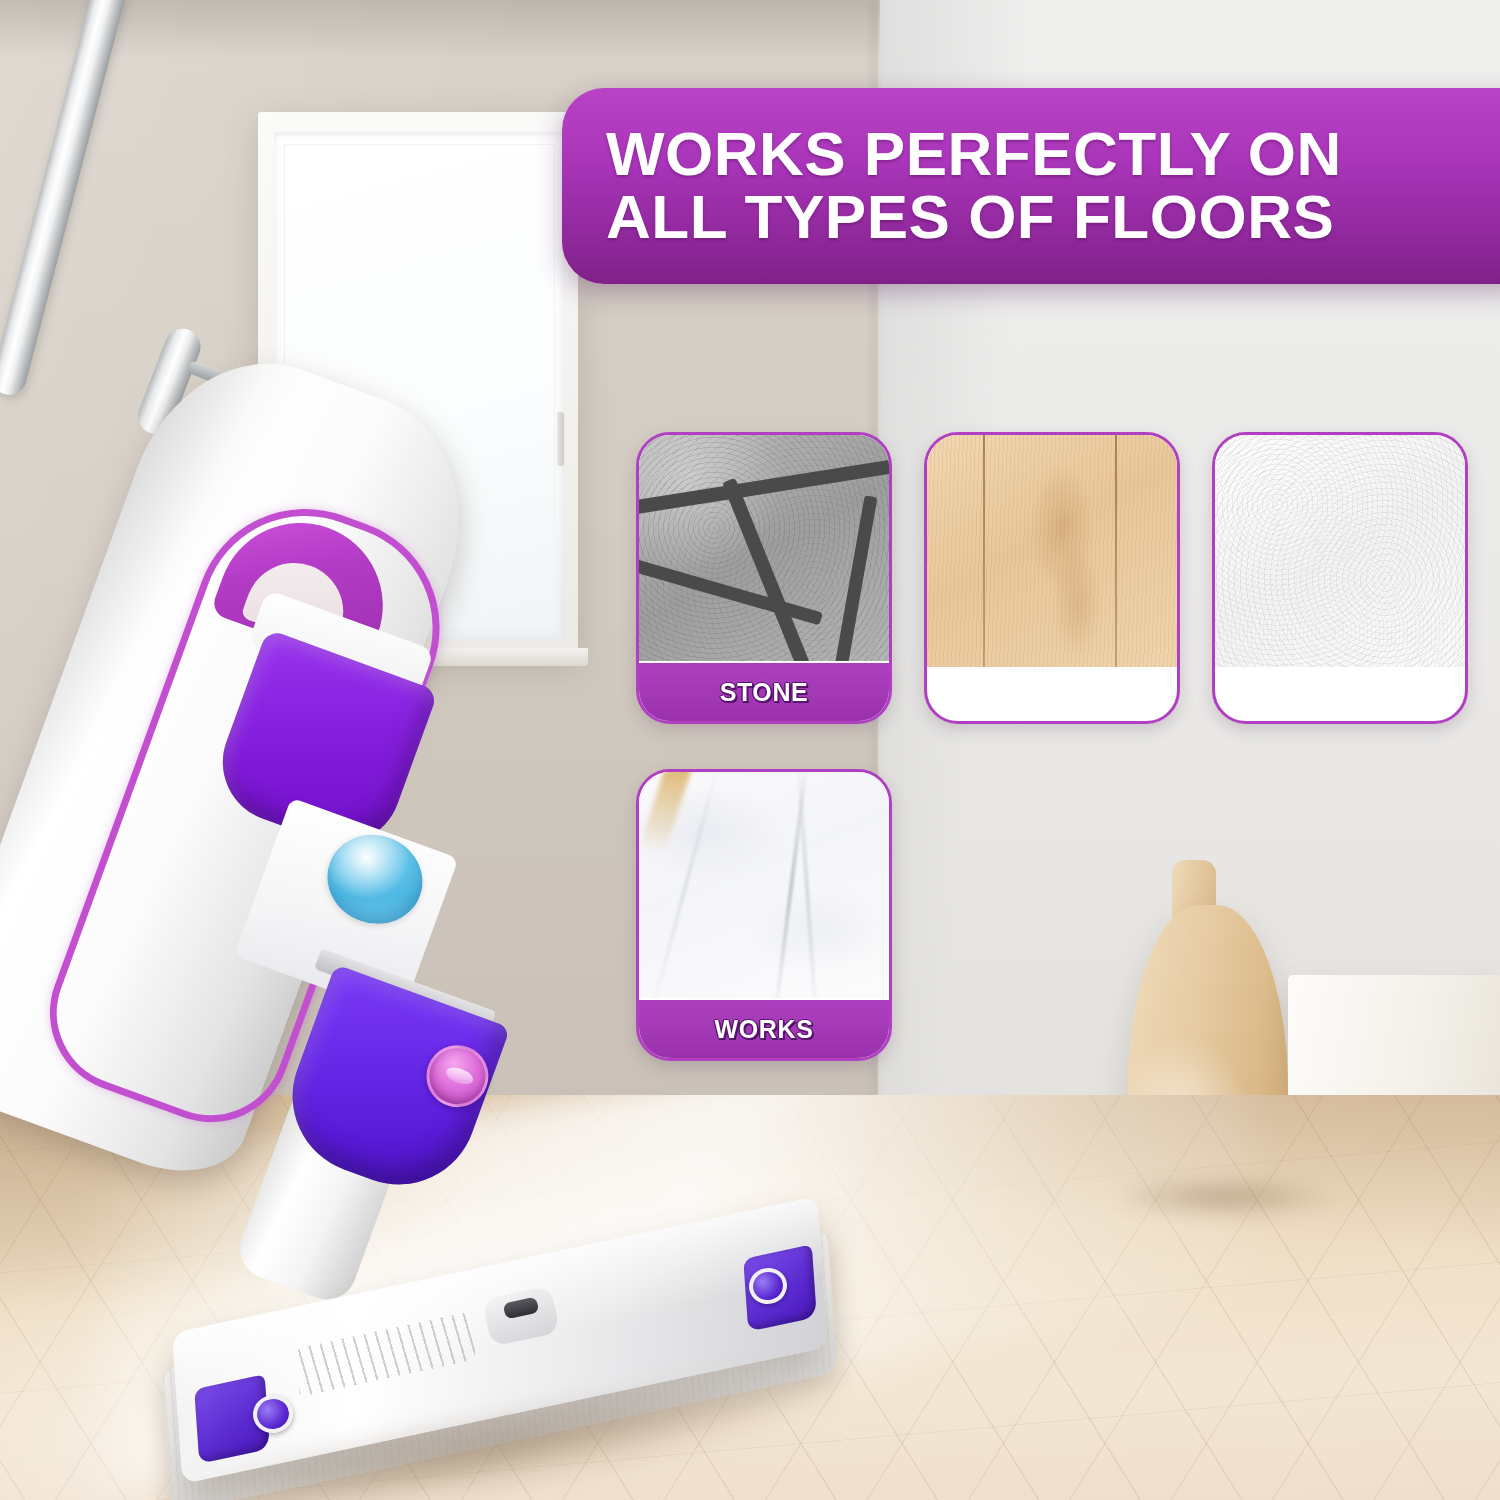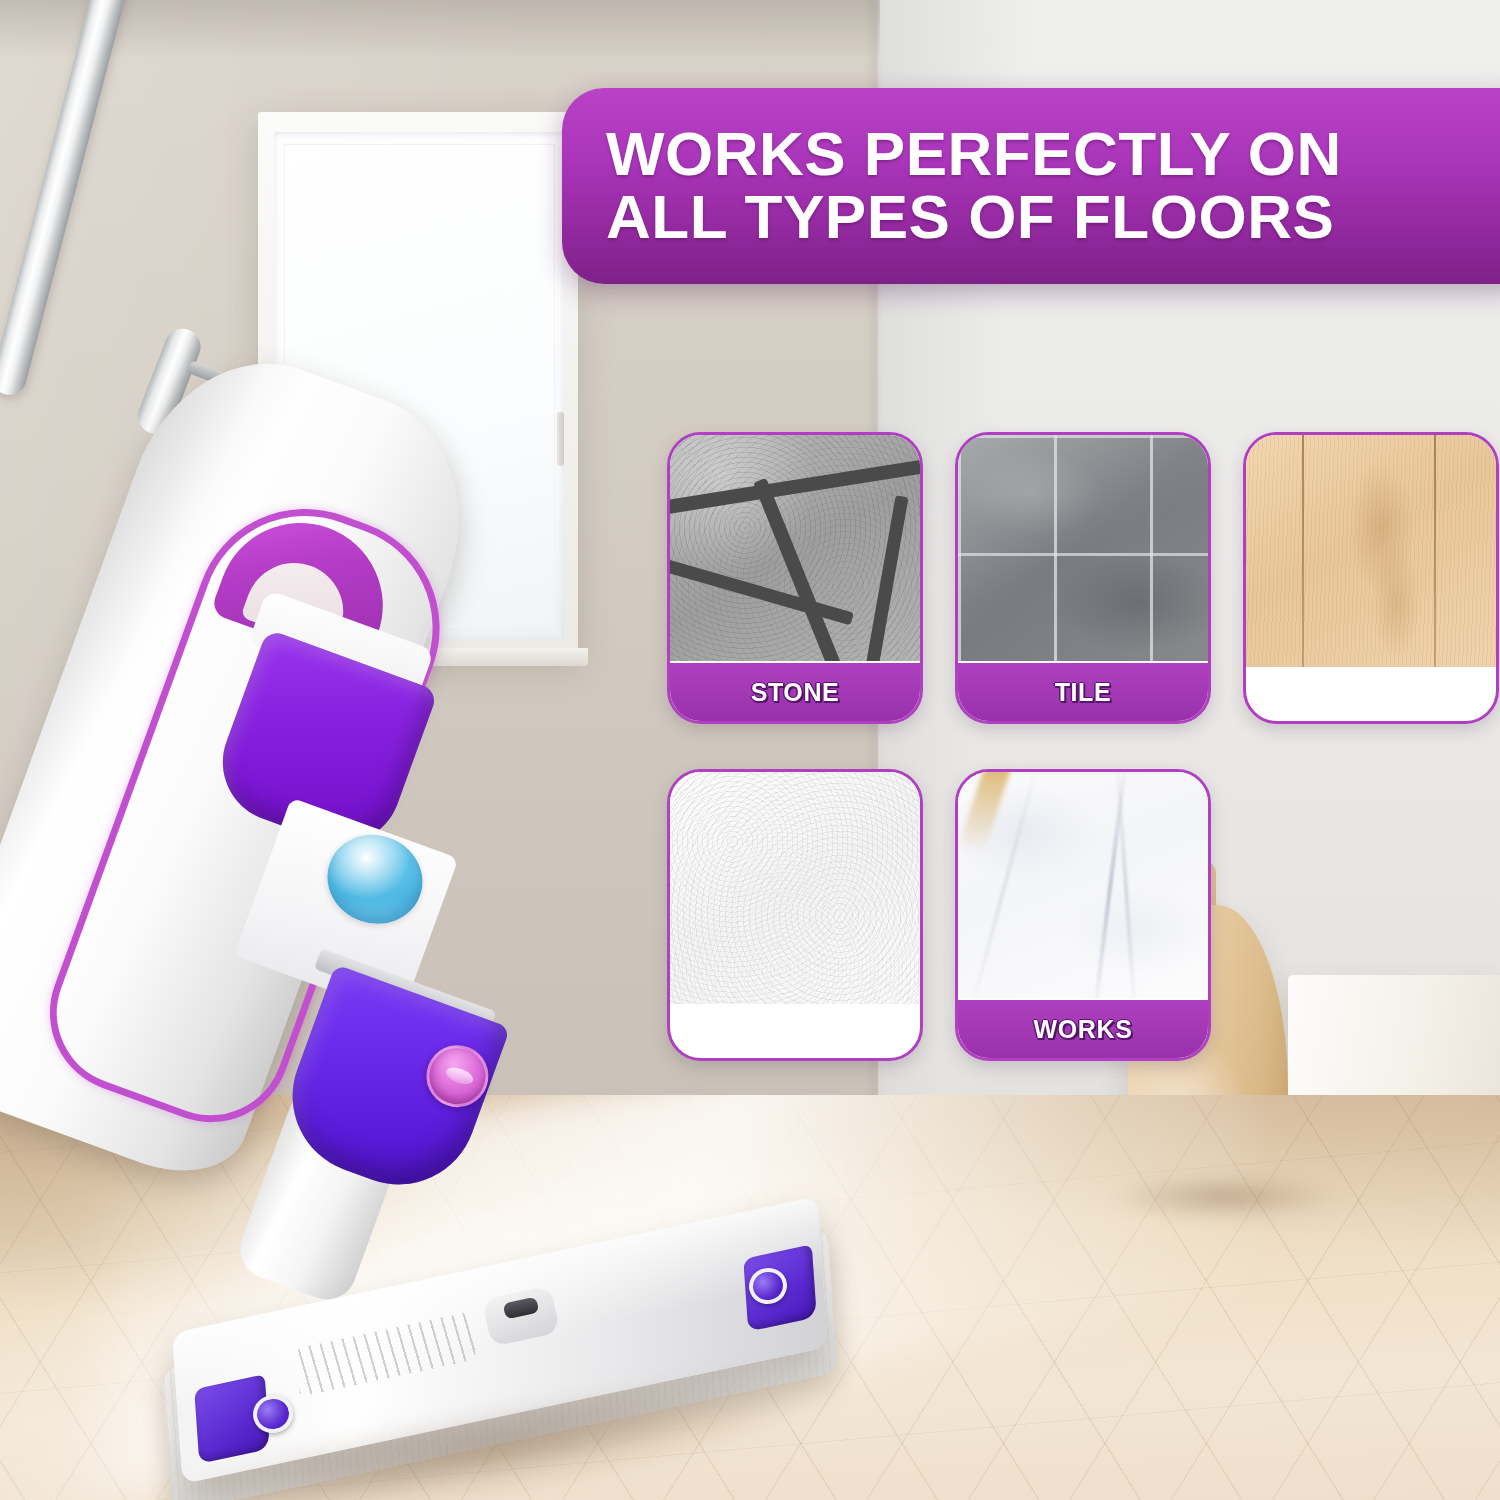--- a/index.html
+++ b/index.html
@@ -347,21 +347,20 @@
     column-gap:32px; row-gap:45px;
   }
   .card {
     position:relative;
     width:256px; height:292px;
     border:3px solid #b03fc2;
     border-radius:34px;
     overflow:hidden;
     background:#ffffff;
     box-shadow:0 6px 16px rgba(90,70,95,.22);
-    margin-left:31px;
   }
   .card-tex { position:absolute; left:0; top:0; right:0; height:232px; overflow:hidden; }
   .card-band {
     position:absolute; left:0; right:0; bottom:0; height:60px;
     background:linear-gradient(180deg,#ac40be 0%, #a338b5 55%, #9a30ab 100%);
     display:flex; align-items:center; justify-content:center;
     border-top:2px solid #ffffff;
   }
   .card-label {
     color:#ffffff;
@@ -559,31 +558,20 @@
           <div class="seam" style="left:120px;top:38px;width:14px;height:200px;transform:rotate(-22deg);"></div>
           <div class="seam" style="left:210px;top:60px;width:13px;height:180px;transform:rotate(10deg);"></div>
         </div>
       </div>
       <div class="card-band">
         <span class="card-label">STONE</span>
       </div>
     </div>
 
 
-    <div class="card">
-      <div class="card-tex">
-        <div class="tex-tile">
-          <div class="mottle"></div>
-          <div class="grid"></div>
-        </div>
-      </div>
-      <div class="card-band">
-        <span class="card-label">TILE</span>
-      </div>
-    </div>
 
     <div class="card">
       <div class="card-tex">
         <div class="tex-wood">
           <div class="knot"></div>
           <div class="plank" style="left:56px;"></div>
           <div class="plank" style="left:188px;"></div>
         </div>
       </div>
     </div>

